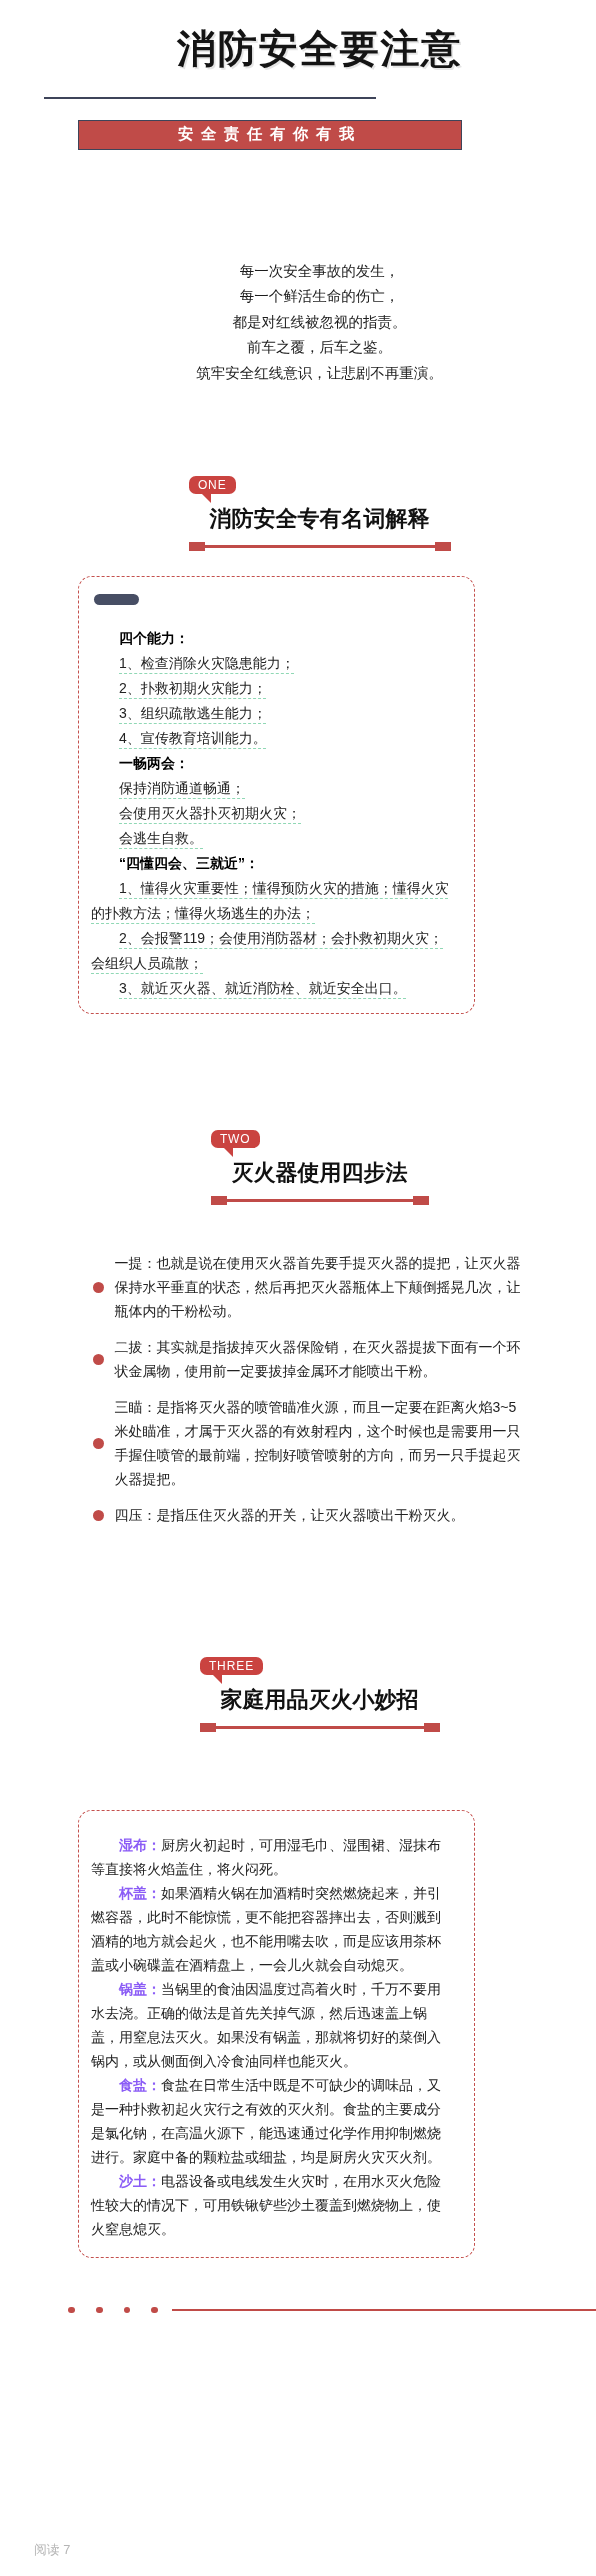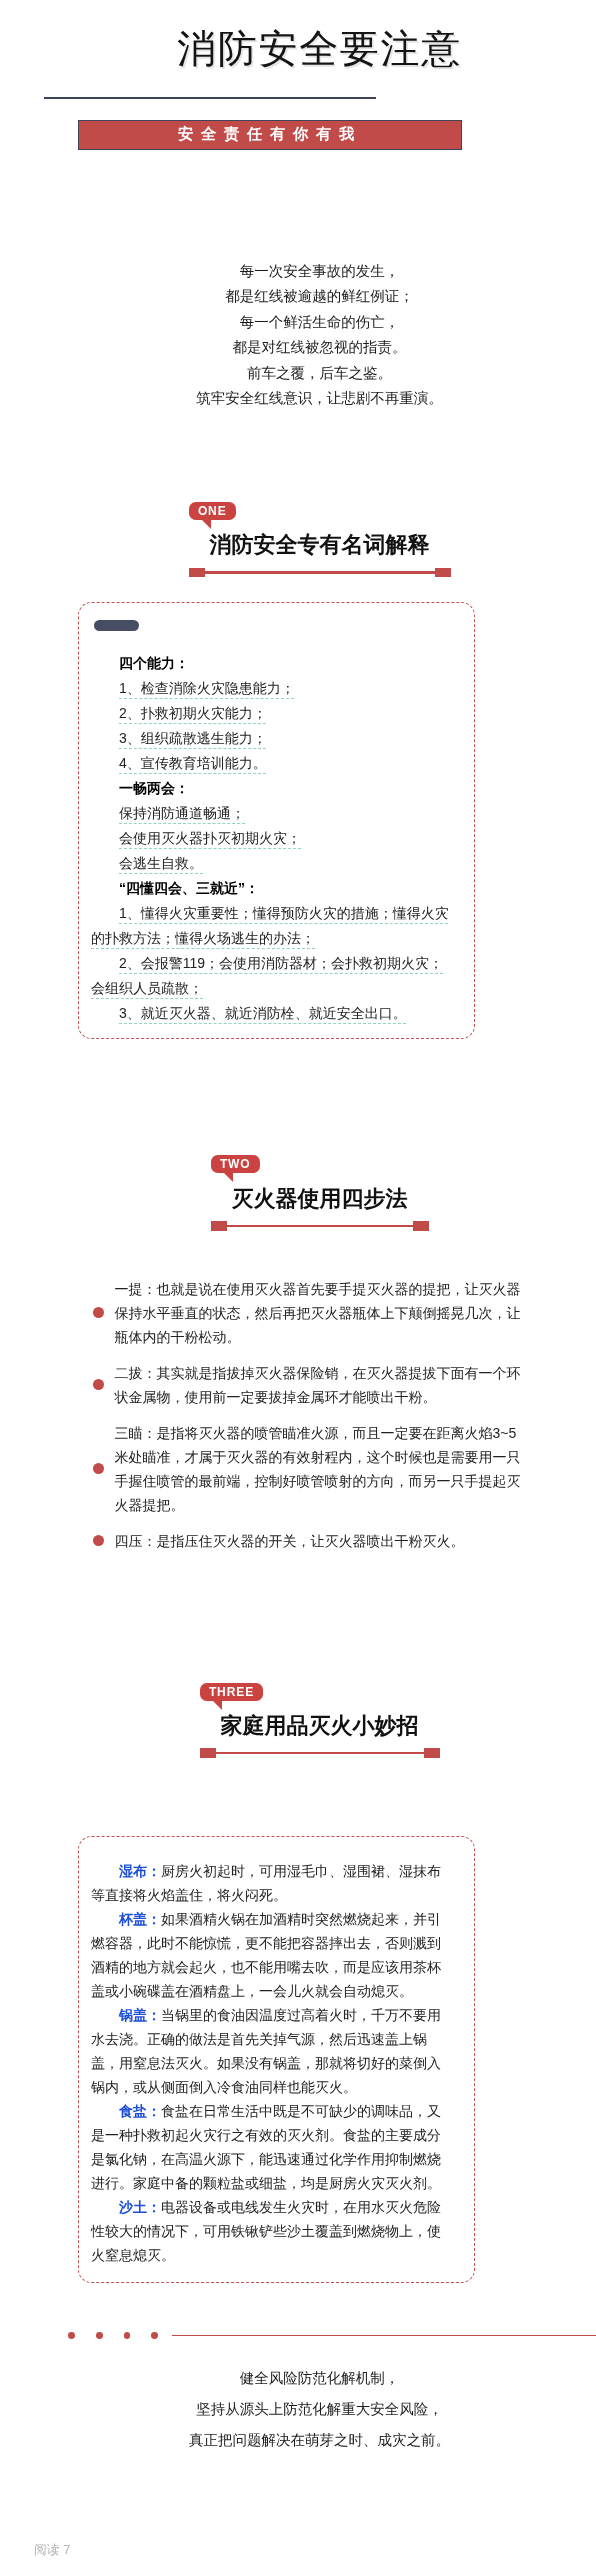--- a/index.html
+++ b/index.html
@@ -6,54 +6,54 @@
     --red:#c04b48; --badge-red:#ca4340; --dark:#3e4459;
     --green:#90d8b5; --ink:#1f1f1f; --muted:#b5b5b5;
   }
   *{margin:0;padding:0;box-sizing:border-box;}
   html,body{background:#fff;}
   body{font-family:"Liberation Sans","DejaVu Sans",sans-serif;color:var(--ink);}
   .page{position:relative;width:597px;height:2576px;margin:0 auto;background:#fff;overflow:hidden;padding-top:24px;}
   .column{margin-left:78px;width:483px;text-align:center;}
 
   
-  h1.title{font-size:39px;font-weight:400;letter-spacing:1.7px;color:#141414;
+  h1.title{font-size:39px;font-weight:700;letter-spacing:1.7px;color:#141414;
     text-shadow:1.7px 1.7px 0 rgba(0,0,0,0.10);line-height:1.3;text-align:center;}
   .title-underline{margin:22px 0 0 44px;width:332px;height:2.6px;background:var(--dark);}
   .banner{margin-top:20.4px;margin-left:78px;width:384px;height:30px;line-height:26px;
     background:var(--red);border:1.7px solid var(--dark);color:#fff;font-weight:bold;
     font-size:15.3px;letter-spacing:7.7px;text-align:center;}
 
   
   .poem{margin-top:109px;font-size:14.5px;line-height:25.5px;color:#1c1c1c;}
 
   
   .section-head{display:inline-block;text-align:center;}
   .badge-row{text-align:left;}
   .badge{position:relative;display:inline-block;background:var(--badge-red);color:#fff;
-    font-size:12px;font-weight:700;letter-spacing:0.9px;line-height:18px;padding:0 9.4px;
+    font-size:12px;font-weight:400;letter-spacing:0.9px;line-height:18px;padding:0 9.4px;
     border-radius:6.8px;}
   .badge .tail{position:absolute;left:11px;top:16px;width:0;height:0;
     border-top:11px solid var(--badge-red);border-left:11px solid transparent;}
   .h2{font-size:22px;font-weight:700;color:#111;padding:0 21px;margin:10.2px 0 7.7px;white-space:nowrap;}
   .head-divider{display:flex;align-items:center;height:9.4px;}
   .head-divider .cap{width:16px;height:9.4px;background:var(--red);}
   .head-divider .rule{flex:1;height:2.6px;background:var(--red);}
   .sec1{margin-top:90px;} .sec2{margin-top:116px;} .sec3{margin-top:130px;}
 
   
   .dashed-box{margin:22px 0 0 78px;width:397px;border:1.7px dashed #c4514e;border-radius:13.6px;
     text-align:left;padding:15.3px 21px 12px 12px;}
   .pill{width:45px;height:11px;border-radius:6px;background:#474e64;margin:1.7px 0 20.4px 3.4px;}
   .dashed-box p{font-size:14px;line-height:25px;text-indent:2em;color:#222;}
   p.bold-line{font-weight:bold;color:#000;}
   .u-line{text-decoration:underline dashed var(--green);text-decoration-thickness:1.3px;text-underline-offset:5.1px;}
   .tips-box{margin-top:75px;padding-top:22px;padding-bottom:15.3px;}
   .tips-box p{line-height:24px;}
-  .tip-lead{font-weight:bold;color:#1d4ed8;}
+  .tip-lead{font-weight:bold;color:#8b5cf6;}
 
   
   .steps{margin:43px 0 0 78px;width:483px;padding-left:15.3px;padding-right:37px;text-align:left;}
   .step{display:flex;align-items:center;margin-bottom:12px;}
   .dot{flex:0 0 11px;width:11px;height:11px;border-radius:50%;background:var(--red);margin-right:10.2px;}
   .step p{font-size:14px;line-height:24px;color:#222;}
 
   
   .deco{margin-top:49px;display:flex;align-items:center;height:6.8px;}
   .deco .d{width:6.8px;height:6.8px;border-radius:50%;background:var(--red);}
@@ -68,21 +68,20 @@
 <div class="page">
 
   <div class="column">
     <h1 class="title">消防安全要注意</h1>
   </div>
   <div class="title-underline"></div>
   <div class="banner">安全责任有你有我</div>
 
   <div class="column poem">
     <div>每一次安全事故的发生，</div>
-    <div>都是红线被逾越的鲜红例证；</div>
     <div>每一个鲜活生命的伤亡，</div>
     <div>都是对红线被忽视的指责。</div>
     <div>前车之覆，后车之鉴。</div>
     <div>筑牢安全红线意识，让悲剧不再重演。</div>
   </div>
 
   <div class="column sec1">
     <div class="section-head">
       <div class="badge-row">
         <span class="badge">
@@ -178,22 +177,17 @@
   </div>
 
   <div class="deco">
     <span class="d d1"></span>
     <span class="d d2"></span>
     <span class="d d3"></span>
     <span class="d d4"></span>
     <span class="line"></span>
   </div>
 
-  <div class="column closing">
-    <div>健全风险防范化解机制，</div>
-    <div>坚持从源头上防范化解重大安全风险，</div>
-    <div>真正把问题解决在萌芽之时、成灾之前。</div>
-  </div>
 
   <div class="read-count">阅读 7</div>
 
 </div>
 
 
 </body></html>

